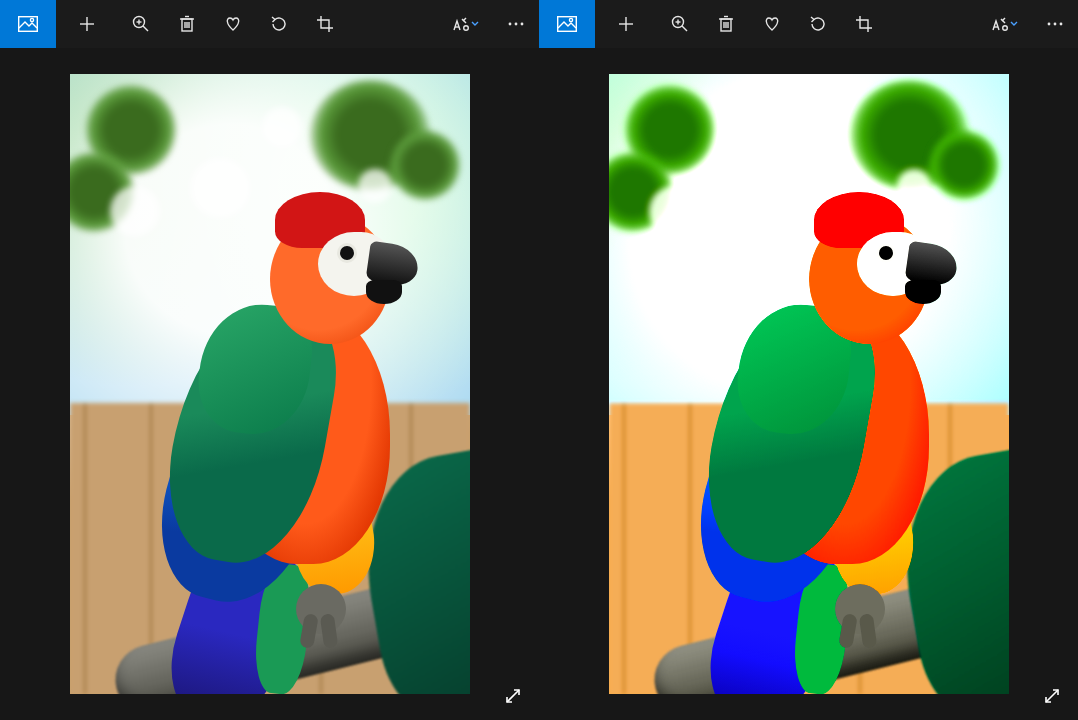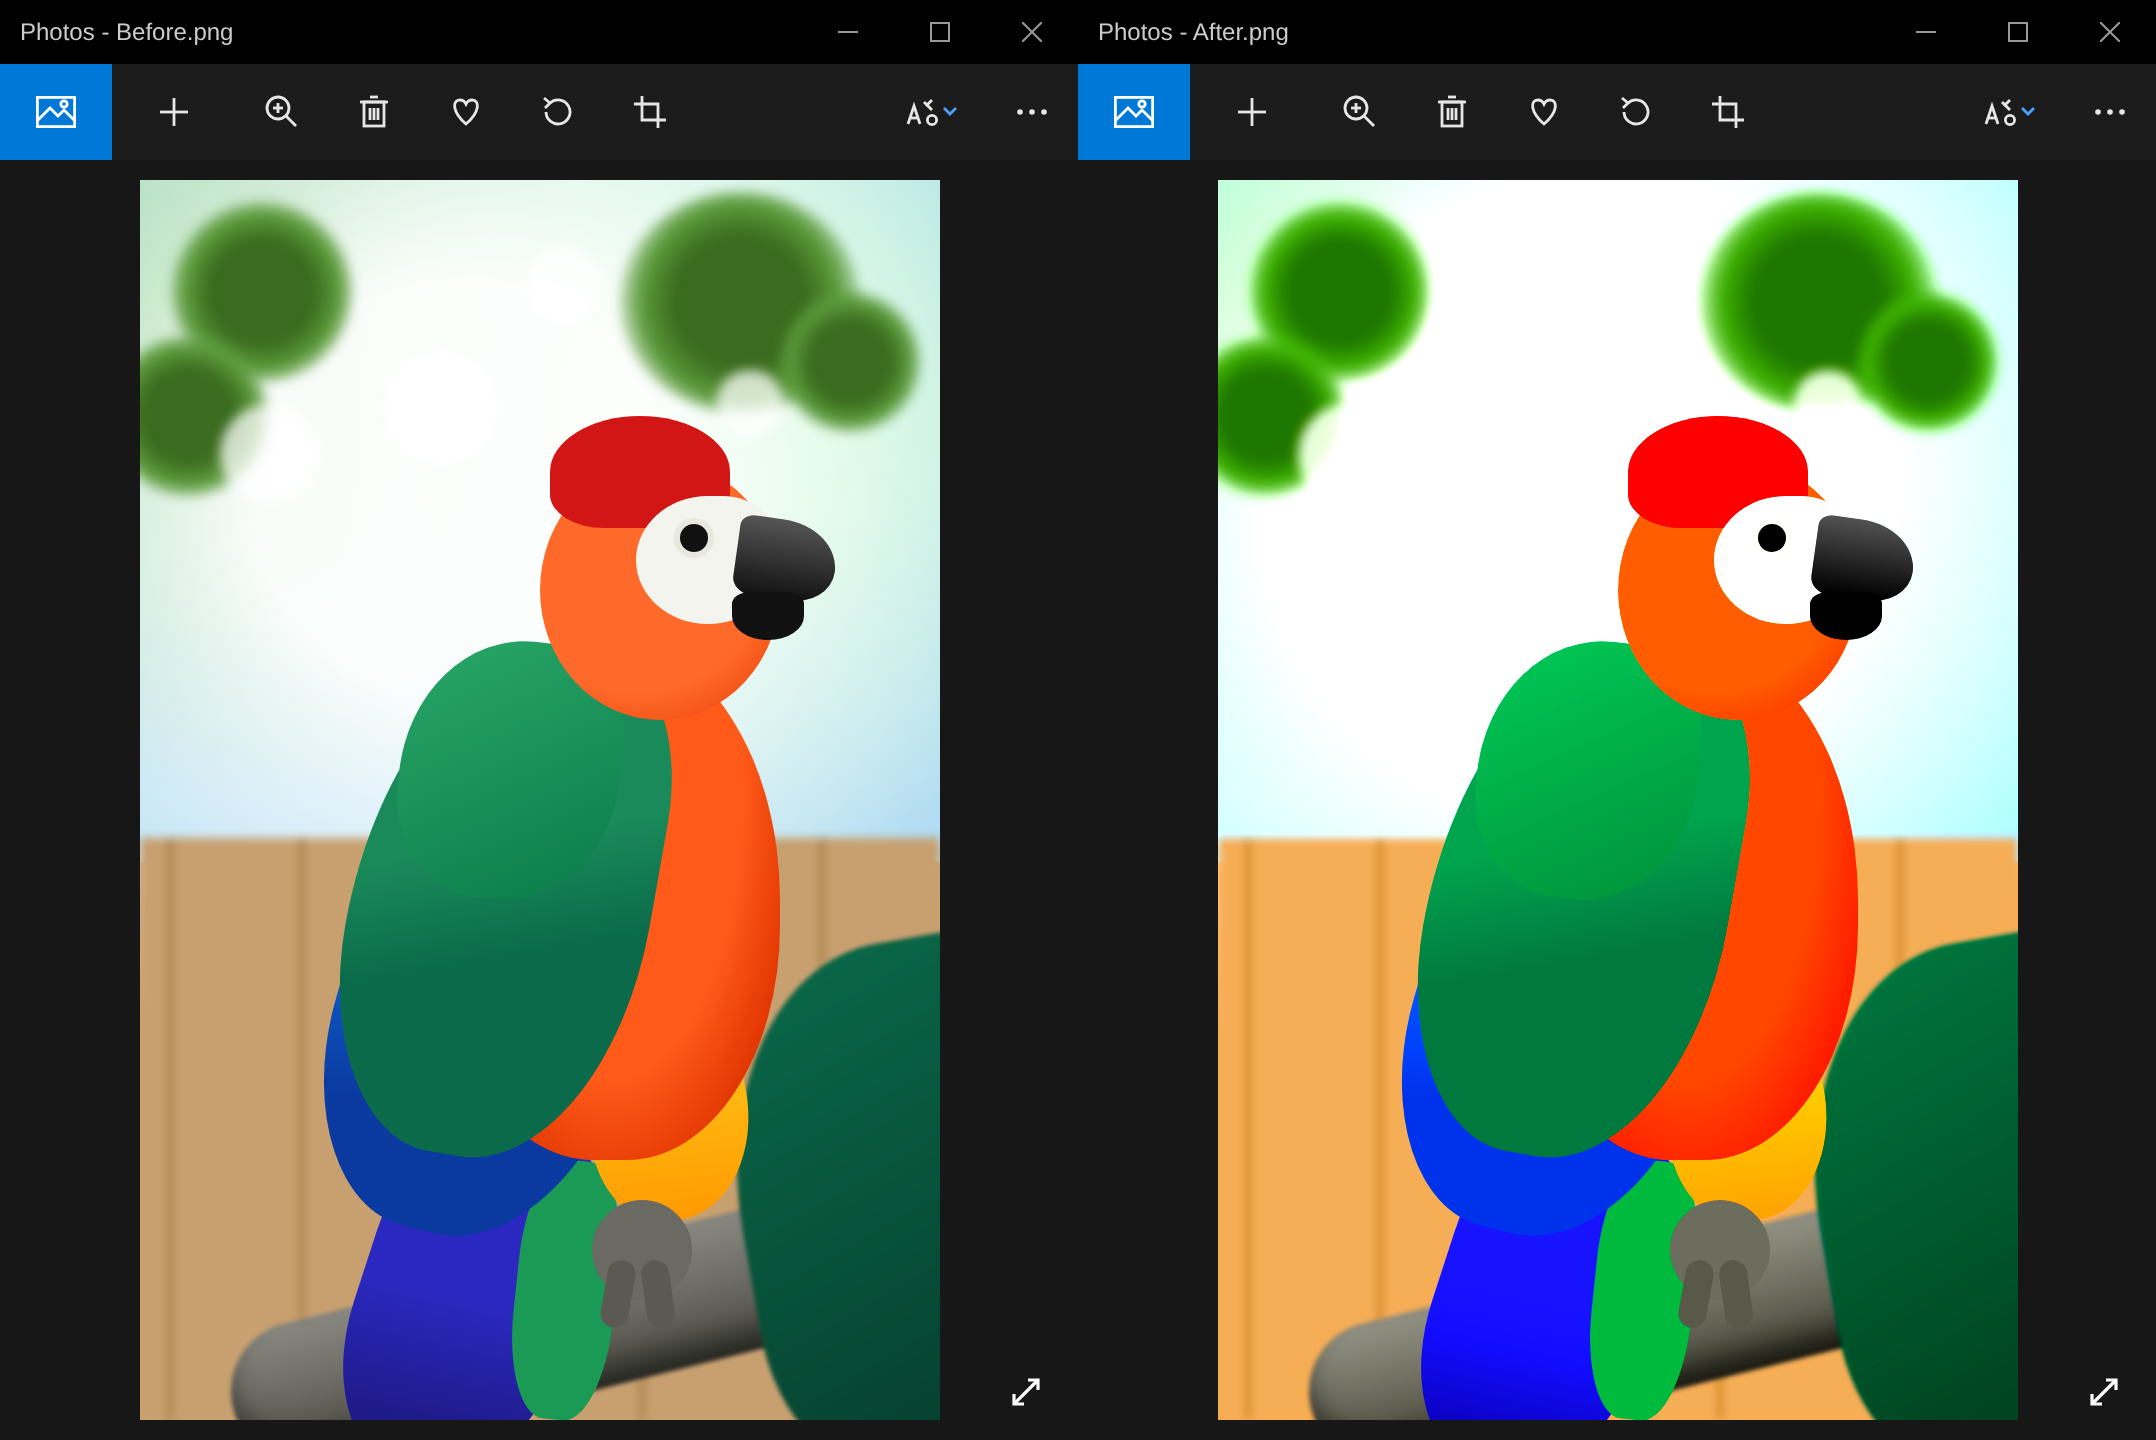--- a/index.html
+++ b/index.html
@@ -245,41 +245,20 @@
   }
 
   .v-after { filter: saturate(1.45) contrast(1.18) brightness(1.06); }
 </style>
 </head>
 <body>
 
 <div class="desktop">
 
   <div class="window">
-    <div class="titlebar">
-      <span class="title">Photos - Before.png</span>
-      <div class="win-controls">
-        <div class="win-btn">
-          <svg width="10" height="10">
-              <line x1="0" y1="5" x2="10" y2="5"></line>
-            </svg>
-        </div>
-        <div class="win-btn">
-          <svg width="10" height="10">
-              <rect x="0.5" y="0.5" width="9" height="9"></rect>
-            </svg>
-        </div>
-        <div class="win-btn">
-          <svg width="10" height="10">
-              <line x1="0" y1="0" x2="10" y2="10"></line>
-              <line x1="10" y1="0" x2="0" y2="10"></line>
-            </svg>
-        </div>
-      </div>
-    </div>
 
     <div class="toolbar">
       <div class="tool collection">
         <svg width="20" height="16">
           <rect x="0.7" y="0.7" width="18.6" height="14.6"></rect>
           <polyline points="1,12 7,6 11,10 14,7 19,12"></polyline>
           <circle cx="14" cy="4" r="1.6"></circle>
         </svg>
       </div>
       <div class="tool-gap"></div>
@@ -385,41 +364,20 @@
         <svg width="16" height="16">
             <line x1="2" y1="14" x2="14" y2="2"></line>
             <polyline points="9,2 14,2 14,7"></polyline>
             <polyline points="7,14 2,14 2,9"></polyline>
           </svg>
       </div>
     </div>
   </div>
 
   <div class="window">
-    <div class="titlebar">
-      <span class="title">Photos - After.png</span>
-      <div class="win-controls">
-        <div class="win-btn">
-          <svg width="10" height="10">
-              <line x1="0" y1="5" x2="10" y2="5"></line>
-            </svg>
-        </div>
-        <div class="win-btn">
-          <svg width="10" height="10">
-              <rect x="0.5" y="0.5" width="9" height="9"></rect>
-            </svg>
-        </div>
-        <div class="win-btn">
-          <svg width="10" height="10">
-              <line x1="0" y1="0" x2="10" y2="10"></line>
-              <line x1="10" y1="0" x2="0" y2="10"></line>
-            </svg>
-        </div>
-      </div>
-    </div>
 
     <div class="toolbar">
       <div class="tool collection">
         <svg width="20" height="16">
           <rect x="0.7" y="0.7" width="18.6" height="14.6"></rect>
           <polyline points="1,12 7,6 11,10 14,7 19,12"></polyline>
           <circle cx="14" cy="4" r="1.6"></circle>
         </svg>
       </div>
       <div class="tool-gap"></div>

